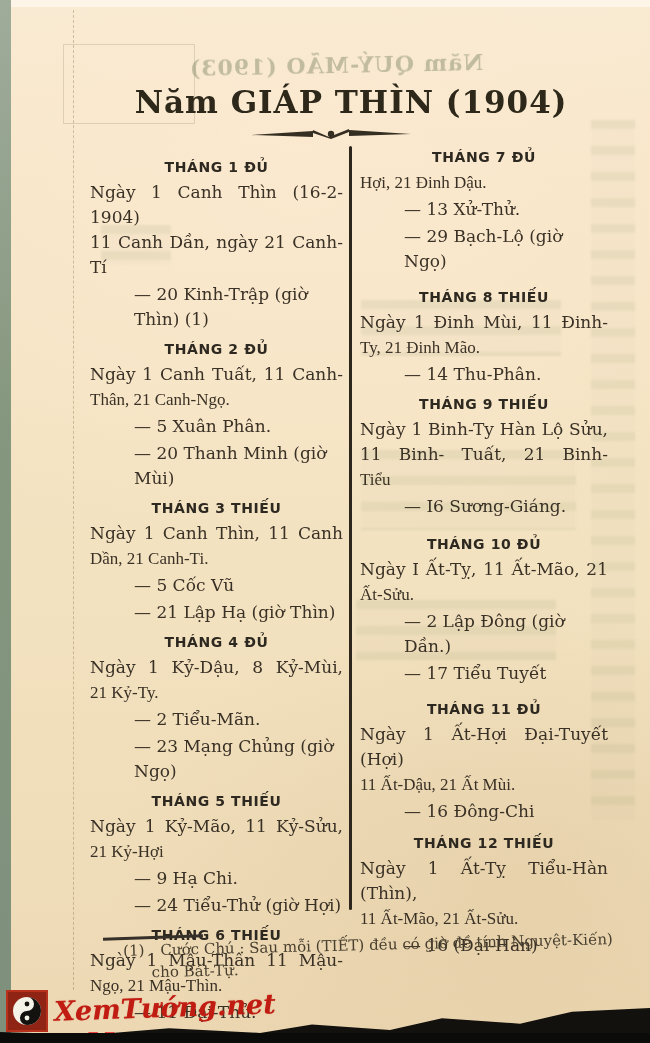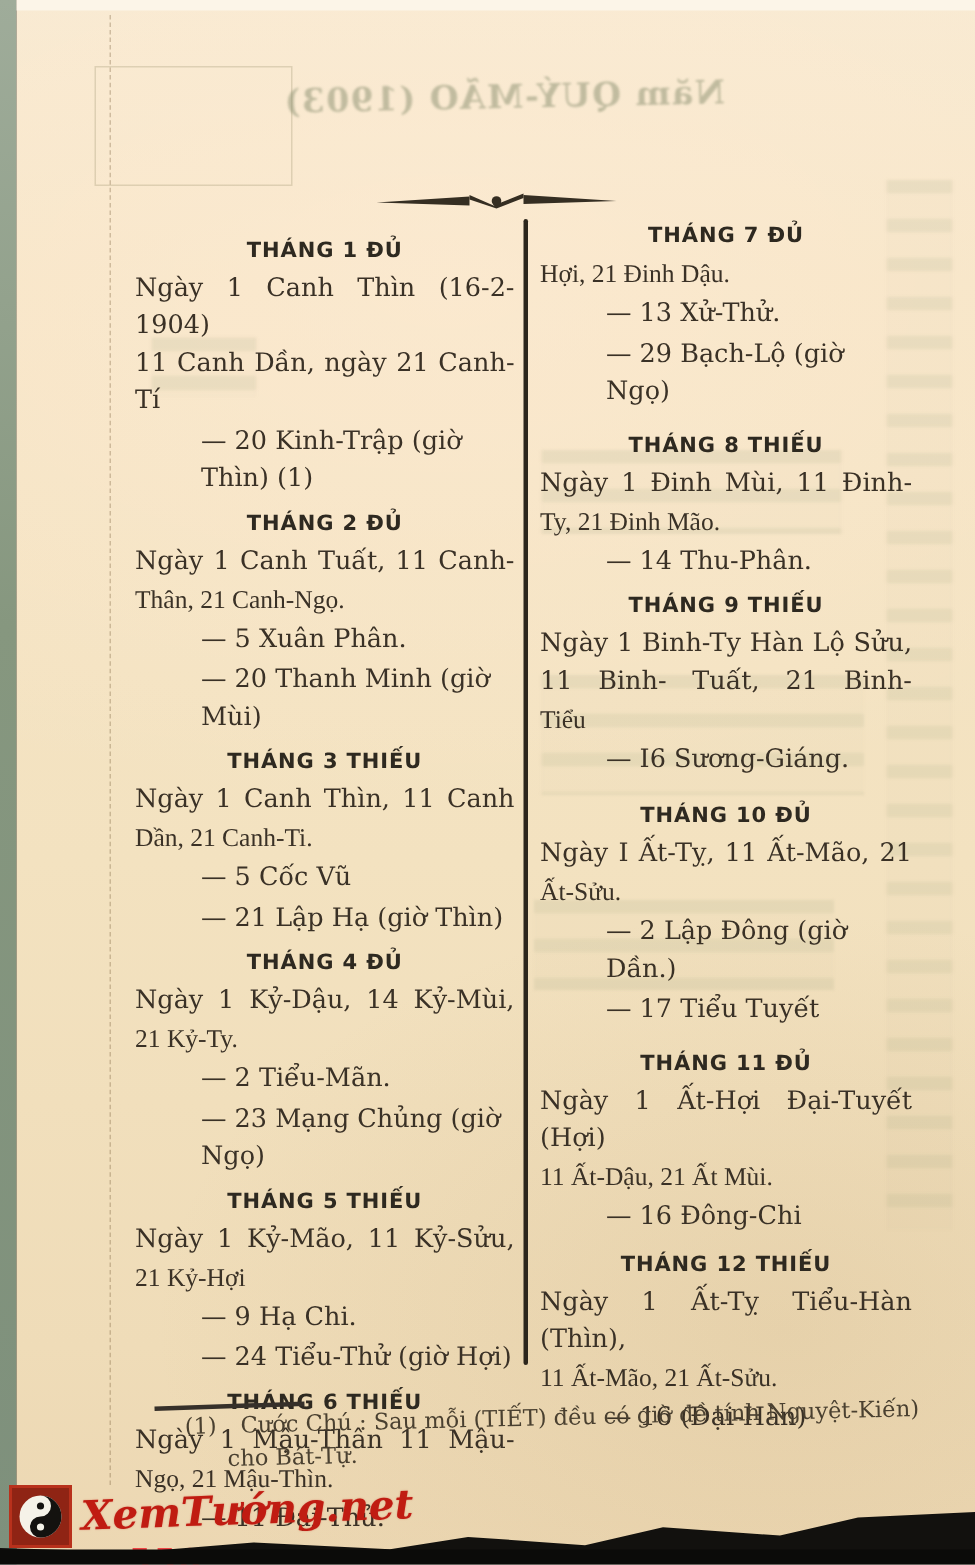--- a/index.html
+++ b/index.html
@@ -62,20 +62,21 @@
     <div class="fold-line"></div>
     <div class="bleed-box"></div>
     <div class="bleed-title">Năm QUÝ-MÃO (1903)</div>
 
     <div class="smudge" style="left:580px;top:120px;width:44px;height:700px;"></div>
     <div class="smudge" style="left:350px;top:300px;width:200px;height:56px;"></div>
     <div class="smudge" style="left:350px;top:450px;width:215px;height:80px;"></div>
     <div class="smudge" style="left:345px;top:600px;width:200px;height:60px;"></div>
     <div class="smudge" style="left:90px;top:225px;width:70px;height:40px;"></div>
 
+    <div class="page-title">Năm GIÁP THÌN (1904)</div>
     <svg class="title-divider" width="160" height="16" viewBox="0 0 160 16">
       <path d="M0 9 L62 5 L62 11 Z" fill="#352e22"></path>
       <path d="M160 8 L98 4 L98 10 Z" fill="#352e22"></path>
       <path d="M62 4 L78 11 L98 3 L98 6 L80 13 L62 7 Z" fill="#352e22"></path>
       <circle cx="80" cy="8" r="3.2" fill="#352e22"></circle>
     </svg>
 
     <div class="col-divider"></div>
 
     <div class="col col-left">
@@ -94,21 +95,21 @@
       </div>
       <div class="month">
         <div class="month-heading">THÁNG 3 THIẾU</div>
         <div class="b">Ngày 1 Canh Thìn, 11 Canh</div>
         <div class="ln">Dần, 21 Canh-Ti.</div>
         <div class="d">— 5 Cốc Vũ</div>
         <div class="d">— 21 Lập Hạ (giờ Thìn)</div>
       </div>
       <div class="month">
         <div class="month-heading">THÁNG 4 ĐỦ</div>
-        <div class="b">Ngày 1 Kỷ-Dậu, 14 Kỷ-Mùi,</div>
+        <div class="b">Ngày 1 Kỷ-Dậu, 8 Kỷ-Mùi,</div>
         <div class="ln">21 Kỷ-Ty.</div>
         <div class="d">— 2 Tiểu-Mãn.</div>
         <div class="d">— 23 Mạng Chủng (giờ Ngọ)</div>
       </div>
       <div class="month">
         <div class="month-heading">THÁNG 5 THIẾU</div>
         <div class="b">Ngày 1 Kỷ-Mão, 11 Kỷ-Sửu,</div>
         <div class="ln">21 Kỷ-Hợi</div>
         <div class="d">— 9 Hạ Chi.</div>
         <div class="d">— 24 Tiểu-Thử (giờ Hợi)</div>

